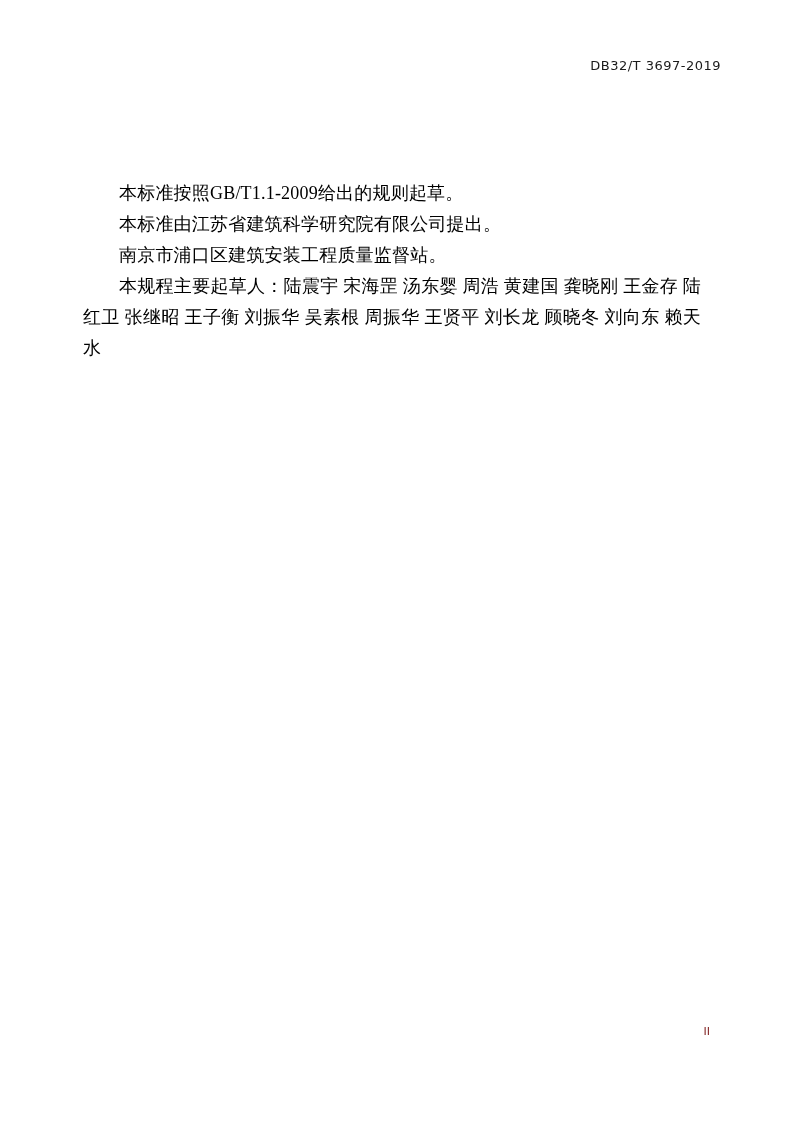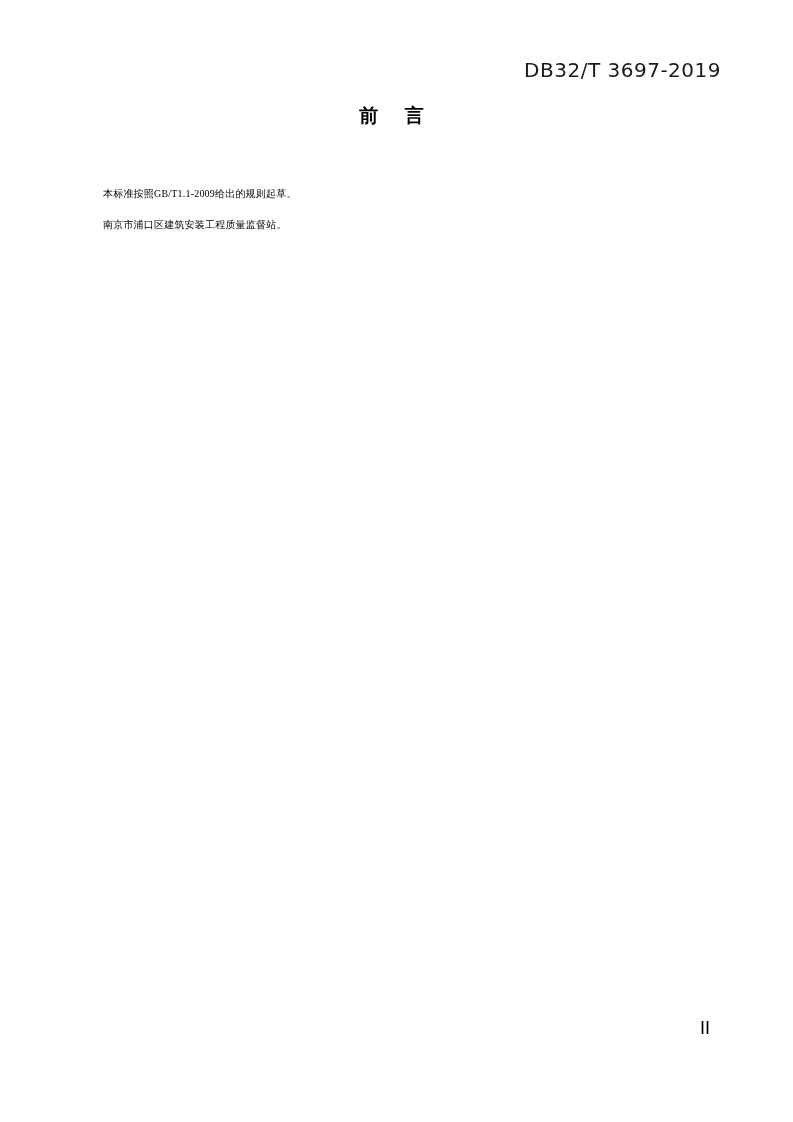--- a/index.html
+++ b/index.html
@@ -15,21 +15,21 @@
     margin: 0 auto;
     overflow: hidden;
     font-family: "Liberation Serif", "DejaVu Serif", serif;
     color: #000000;
   }
   .header-code {
     position: absolute;
     top: 58px;
     right: 72px;
     font-family: "DejaVu Sans", "Liberation Sans", sans-serif;
-    font-size: 20px;
+    font-size: 13px;
     letter-spacing: 0.5px;
     color: #1a1a1a;
     white-space: nowrap;
   }
   .doc-title {
     position: absolute;
     top: 103px;
     left: 0;
     right: 0;
     text-align: center;
@@ -39,51 +39,52 @@
     letter-spacing: 10px;
     color: #000000;
   }
   .body-block {
     position: absolute;
     top: 178px;
     left: 83px;
     width: 628px;
   }
   .para {
-    font-size: 10px;
+    font-size: 18px;
     line-height: 31px;
     text-align: justify;
     text-justify: inter-ideograph;
     margin: 0 10px 0 0;
     letter-spacing: 0.2px;
   }
   .para.indent {
     text-indent: 2em;
   }
   .para.short {
     text-align: left;
   }
   .page-number {
     position: absolute;
     bottom: 84px;
     right: 83px;
     font-family: "DejaVu Sans", "Liberation Sans", sans-serif;
-    font-size: 17px;
-    color: #000000;
+    font-size: 11px;
+    color: #7f1d1d;
   }
 </style>
 </head>
 <body>
 
 <div class="page">
 
   <div class="header-code">DB32/T 3697-2019</div>
 
-  <div class="doc-title">前 言</div>
 
   <div class="body-block">
     <p class="para indent short">本标准按照GB/T1.1-2009给出的规则起草。</p>
+    <p class="para indent short">本标准由江苏省建筑科学研究院有限公司提出。</p>
     <p class="para indent short">南京市浦口区建筑安装工程质量监督站。</p>
+    <p class="para indent">本规程主要起草人：陆震宇 宋海罡 汤东婴 周浩 黄建国 龚晓刚 王金存 陆红卫 张继昭 王子衡 刘振华 吴素根 周振华 王贤平 刘长龙 顾晓冬 刘向东 赖天水</p>
   </div>
 
   <div class="page-number">II</div>
 
 </div>
 
 </body></html>

